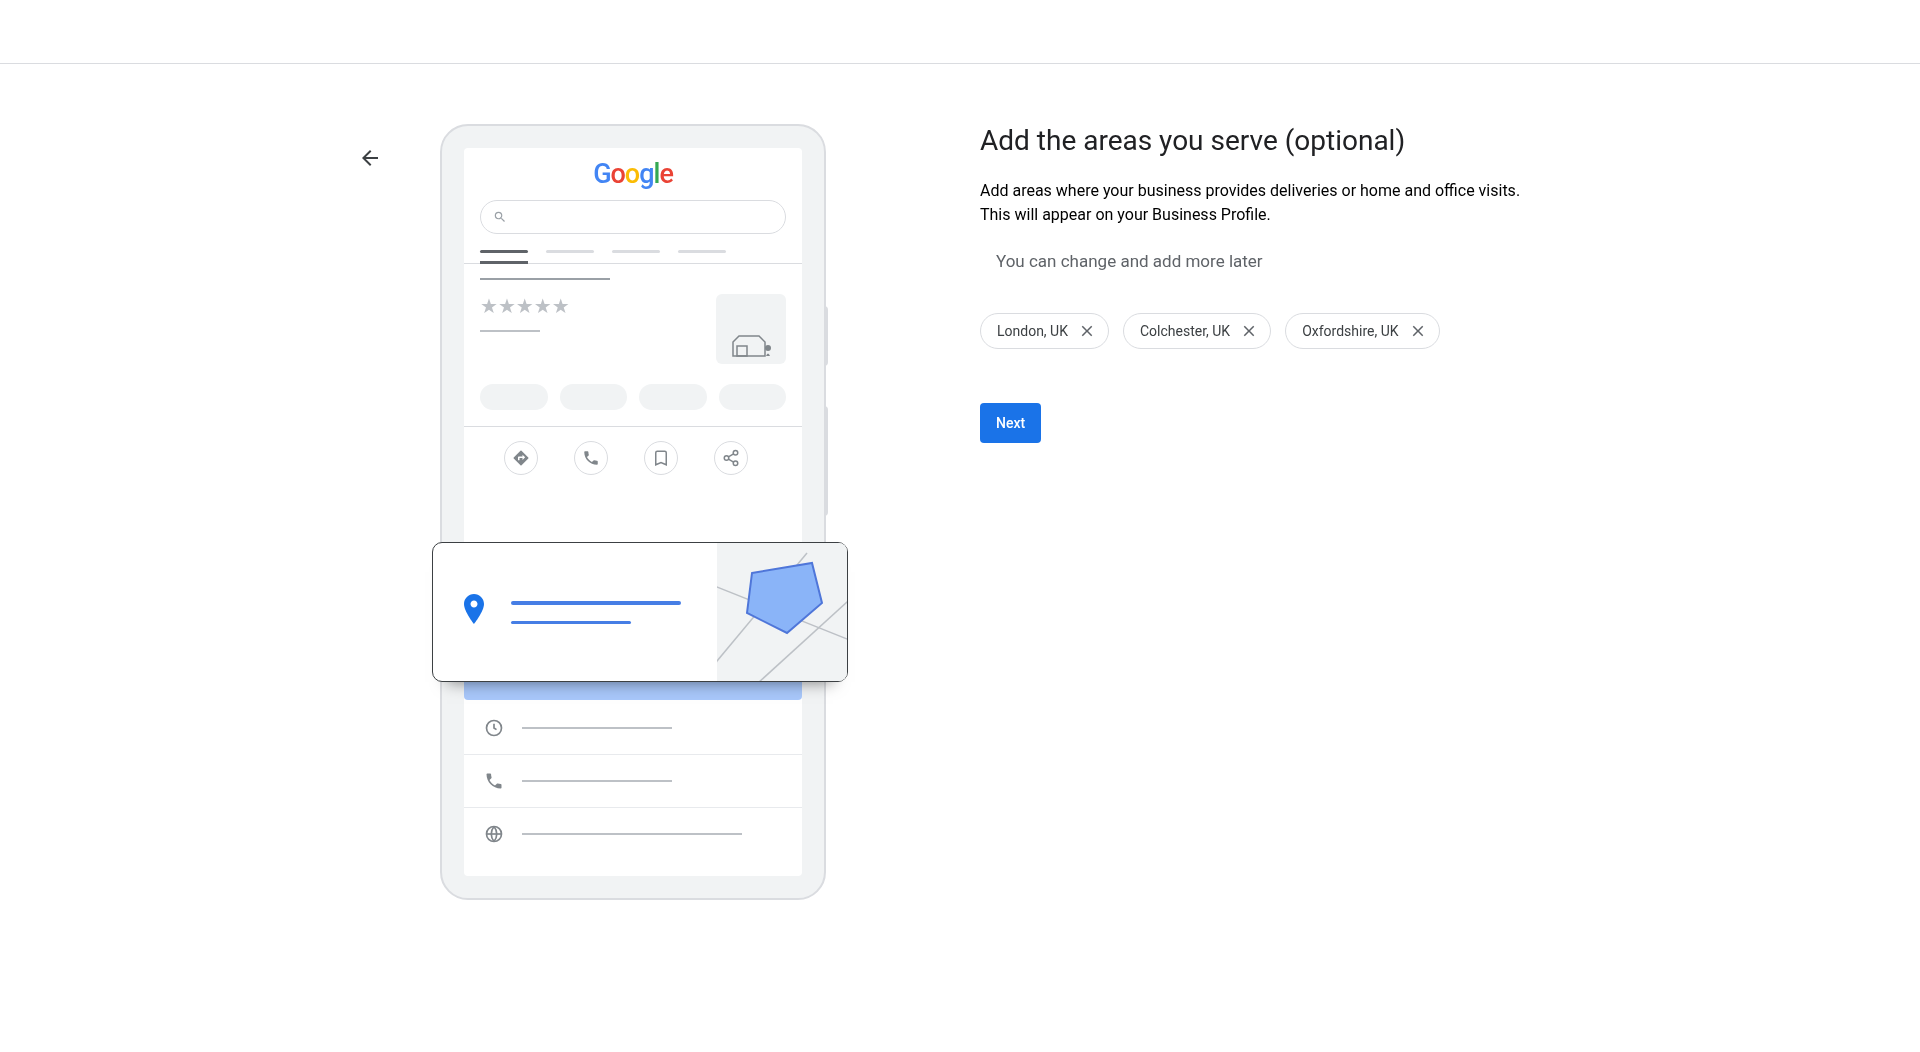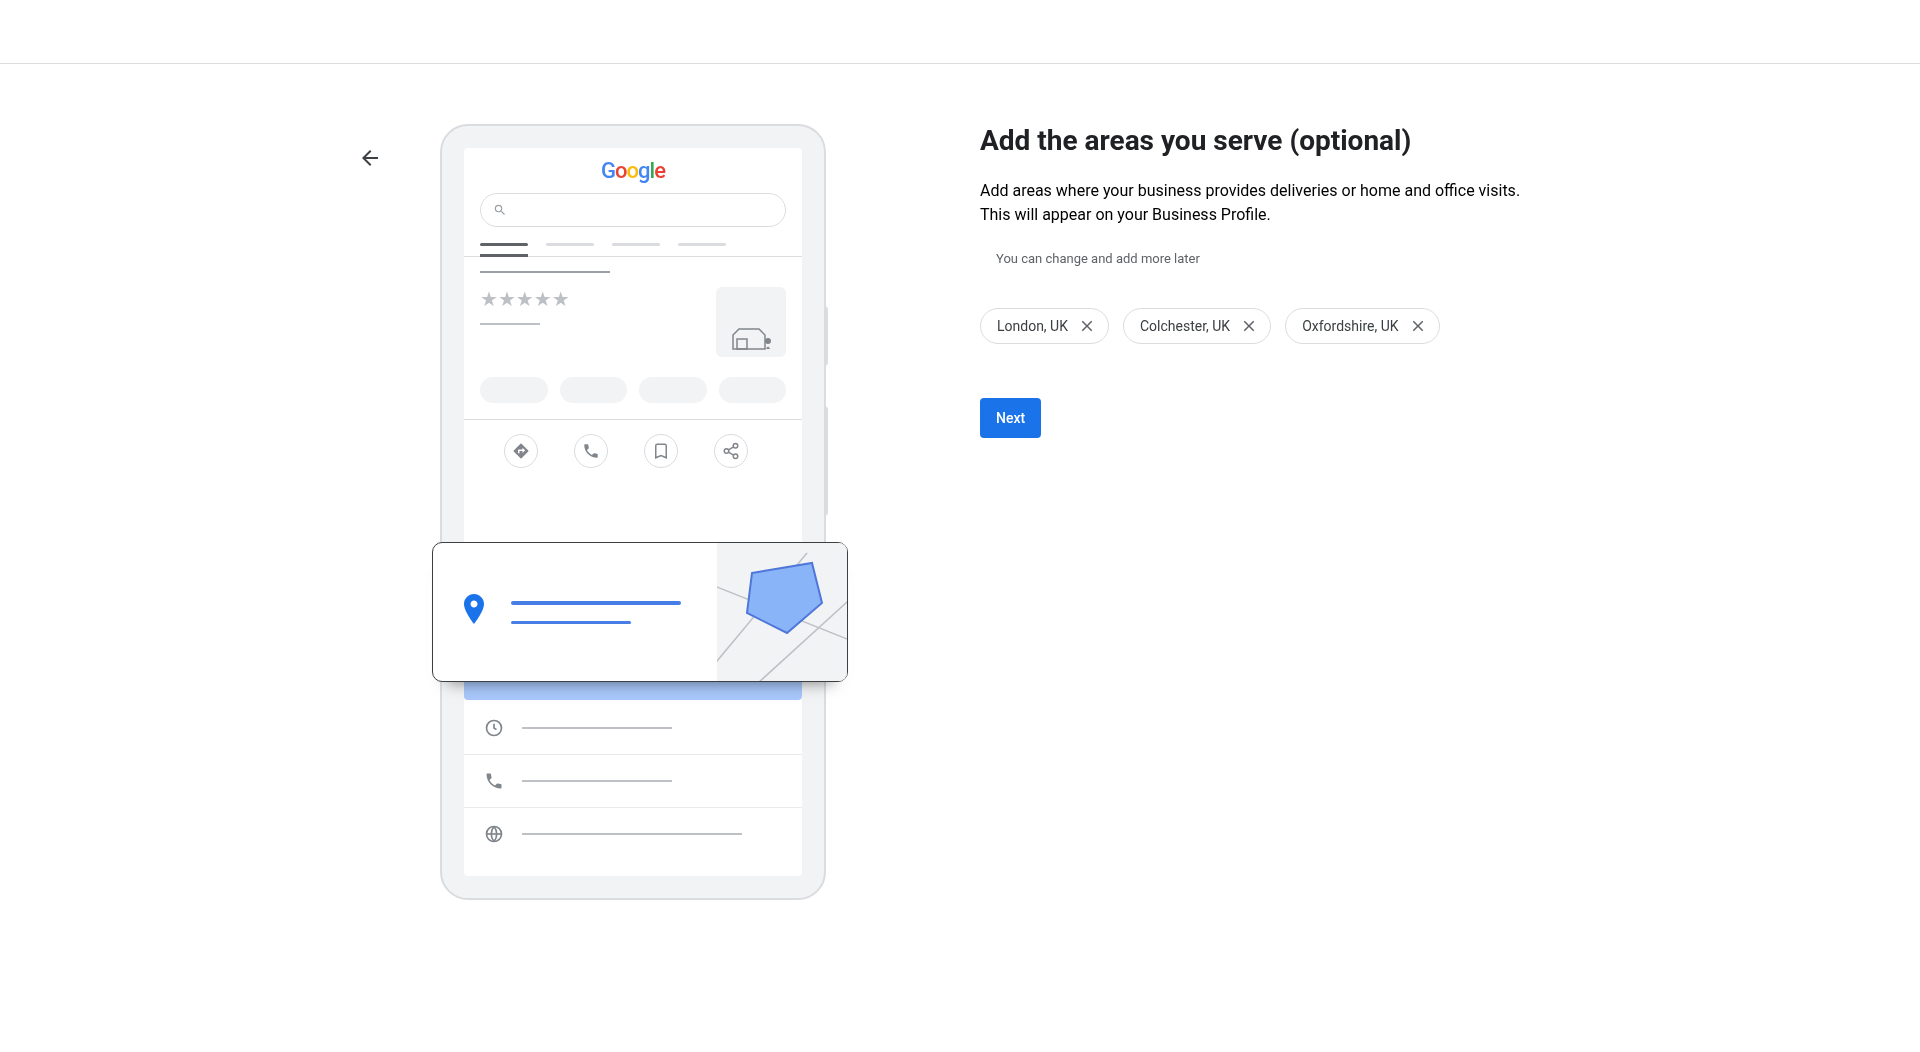--- a/index.html
+++ b/index.html
@@ -90,21 +90,21 @@
   border-radius: 4px;
   overflow: hidden;
   display: flex;
   flex-direction: column;
 }
 .phone-header {
   padding: 10px 0 0 0;
   text-align: center;
 }
 .google-logo {
-  font-size: 22px;
+  font-size: 27px;
   font-weight: 500;
   letter-spacing: -1px;
 }
 .google-logo .g1 { color: #4285f4; }
 .google-logo .g2 { color: #ea4335; }
 .google-logo .g3 { color: #fbbc04; }
 .google-logo .g4 { color: #4285f4; }
 .google-logo .g5 { color: #34a853; }
 .google-logo .g6 { color: #ea4335; }
 .phone-search {
@@ -272,21 +272,21 @@
 .phone-info-item .info-line {
   flex:1; max-width:150px; height:2px; background:#bdc1c6;
 }
 
 .right-col {
   width: 560px;
   padding-top: 0;
 }
 .heading {
   font-size: 28px;
-  font-weight: 700;
+  font-weight: 400;
   color: #202124;
   margin-bottom: 22px;
 }
 .subtext {
   font-size: 16px;
   color: #000000;
   line-height: 1.5;
   margin-bottom: 24px;
 }
 .search-field {
@@ -295,21 +295,21 @@
   border: 1px solid #dadce0;
   border-radius: 4px;
   padding: 0 18px;
   font-size: 16px;
   color: #5f6368;
   background:#fff;
   font-family: inherit;
 }
 .search-field::placeholder { color:#5f6368; }
 .helper-text {
-  font-size: 13px;
+  font-size: 17px;
   color: #5f6368;
   margin-top: 10px;
   margin-left: 16px;
 }
 .chips {
   display: flex;
   gap: 14px;
   margin-top: 42px;
   flex-wrap: wrap;
   text-align: right;

